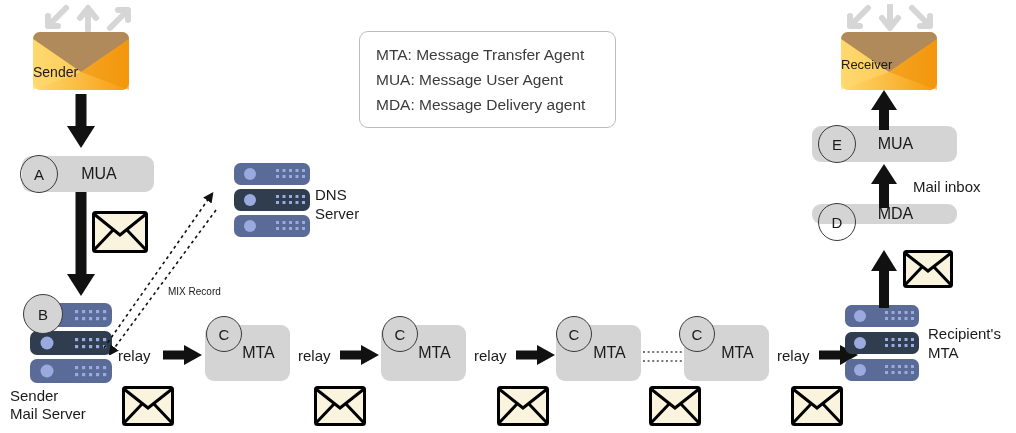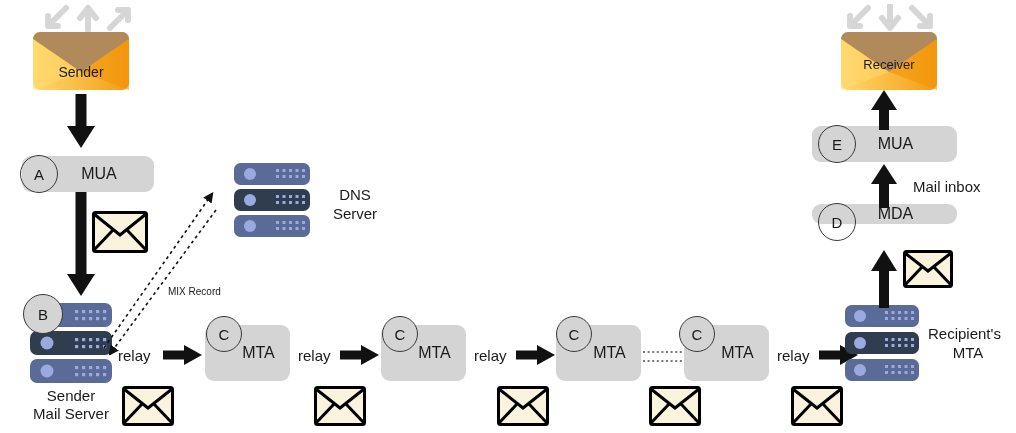--- a/index.html
+++ b/index.html
@@ -21,21 +21,21 @@
   .abs { position: absolute; }
 
   
   .lbl {
     position: absolute;
     color: #1a1a1a;
     font-size: 15px;
     line-height: 18px;
     white-space: nowrap;
   }
-  .lbl-center { text-align: center; }
+  .lbl-center { }
 
   
   .legend {
     position: absolute;
     border: 1px solid #b9bcc0;
     border-radius: 9px;
     background: #ffffff;
     box-sizing: border-box;
     padding: 10px 14px 11px 16px;
   }
@@ -253,20 +253,25 @@
         <marker id="ahD" markerWidth="7" markerHeight="7" refX="5" refY="3.2" orient="auto">
           <path d="M0 0 L6.5 3.2 L0 6.4 z" fill="#111"></path>
         </marker>
       </defs>
       <path d="M4 168 L112 14" stroke="#111" stroke-width="1.6" stroke-dasharray="3,3.4" fill="none" marker-end="url(#ahU)"></path>
       <path d="M116 30 L10 174" stroke="#111" stroke-width="1.6" stroke-dasharray="3,3.4" fill="none" marker-end="url(#ahD)"></path>
     </svg>
   </div>
   <div class="lbl" style="left:168px; top:283px; font-size:10px;text-align:right;">MIX Record</div>
 
+  <div class="legend" style="left:359px; top:31px; width:257px; height:97px;">
+    <div class="legend-line">MTA: Message Transfer Agent</div>
+    <div class="legend-line">MUA: Message User Agent</div>
+    <div class="legend-line">MDA: Message Delivery agent</div>
+  </div>
 
   <div class="lbl" style="left:118px; top:347px; font-size:15px;">relay</div>
   <div class="arrow" style="left:163px; top:344px;">
     <svg width="40" height="22" viewBox="0 0 40 22">
       <path d="M0 11 L24 11" stroke="#111" stroke-width="9" fill="none"></path>
       <path d="M39 11 L21 1 L21 21 Z" fill="#111"></path>
     </svg>
   </div>
 
   <div class="stage" style="left:205px; top:325px; width:85px; height:56px;">

